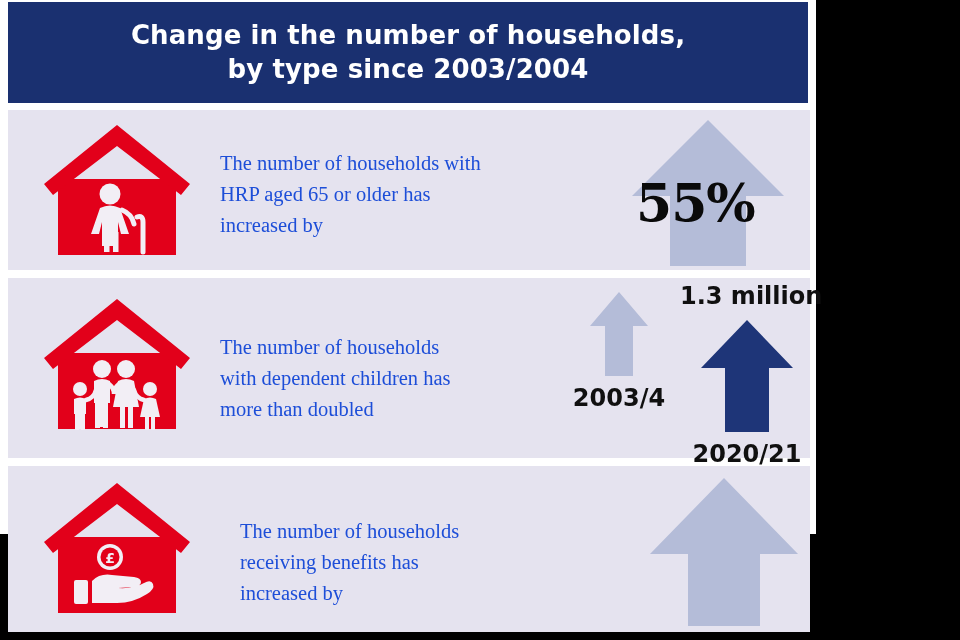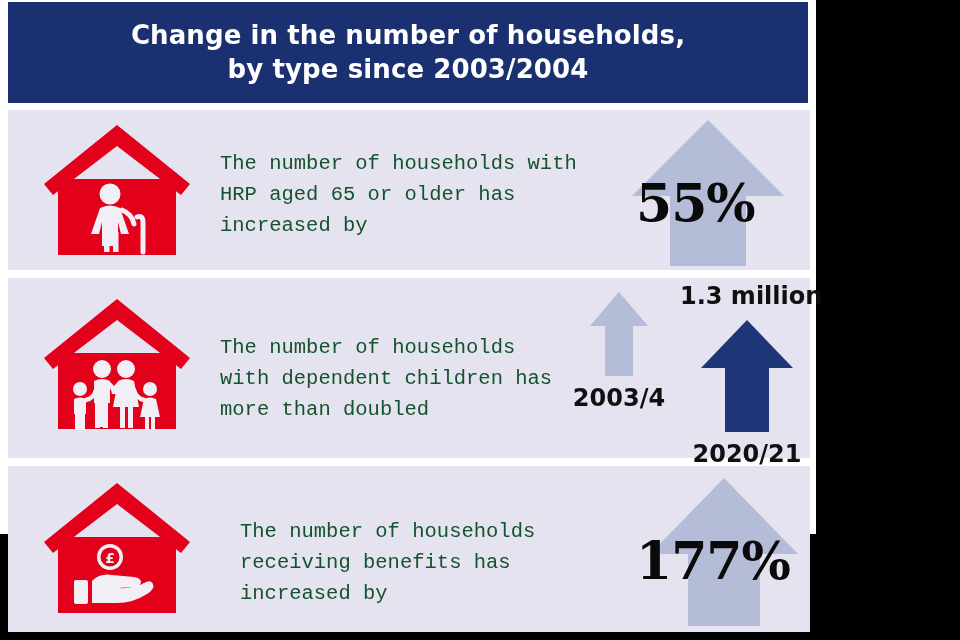--- a/index.html
+++ b/index.html
@@ -66,22 +66,22 @@
     position: absolute;
     left: 34px;
   }
   #house-1 { top: 12px; }
   #house-2 { top: 18px; }
   #house-3 { top: 14px; }
 
   
   .row-text {
     position: absolute;
-    color: #14532d;
-    font-family: Liberation Mono, monospace;
+    color: #1d4ed8;
+    font-family: Liberation Serif, serif;
     font-size: 20.5px;
     line-height: 1.52;
     white-space: pre-line;
   }
   #text-1 { left: 212px; top: 38px;  width: 390px; }
   #text-2 { left: 212px; top: 54px;  width: 352px; }
   #text-3 { left: 232px; top: 50px;  width: 350px; }
 
   
   .arrow-wrap {
@@ -274,19 +274,18 @@
       </div>
 
       <div class="row-text" id="text-3">The number of households
 receiving benefits has
 increased by</div>
 
       <div class="arrow-wrap" id="arrow-wrap-3">
         <svg width="152" height="152" viewBox="0 0 152 152">
           <path d="M76 2 L150 78 L112 78 L112 150 L40 150 L40 78 L2 78 Z" fill="#b4bcd8"></path>
         </svg>
-        <div class="pct-value" id="pct-3">177%</div>
       </div>
 
     </div>
   </div>
 
 </div>
 
 </body></html>

